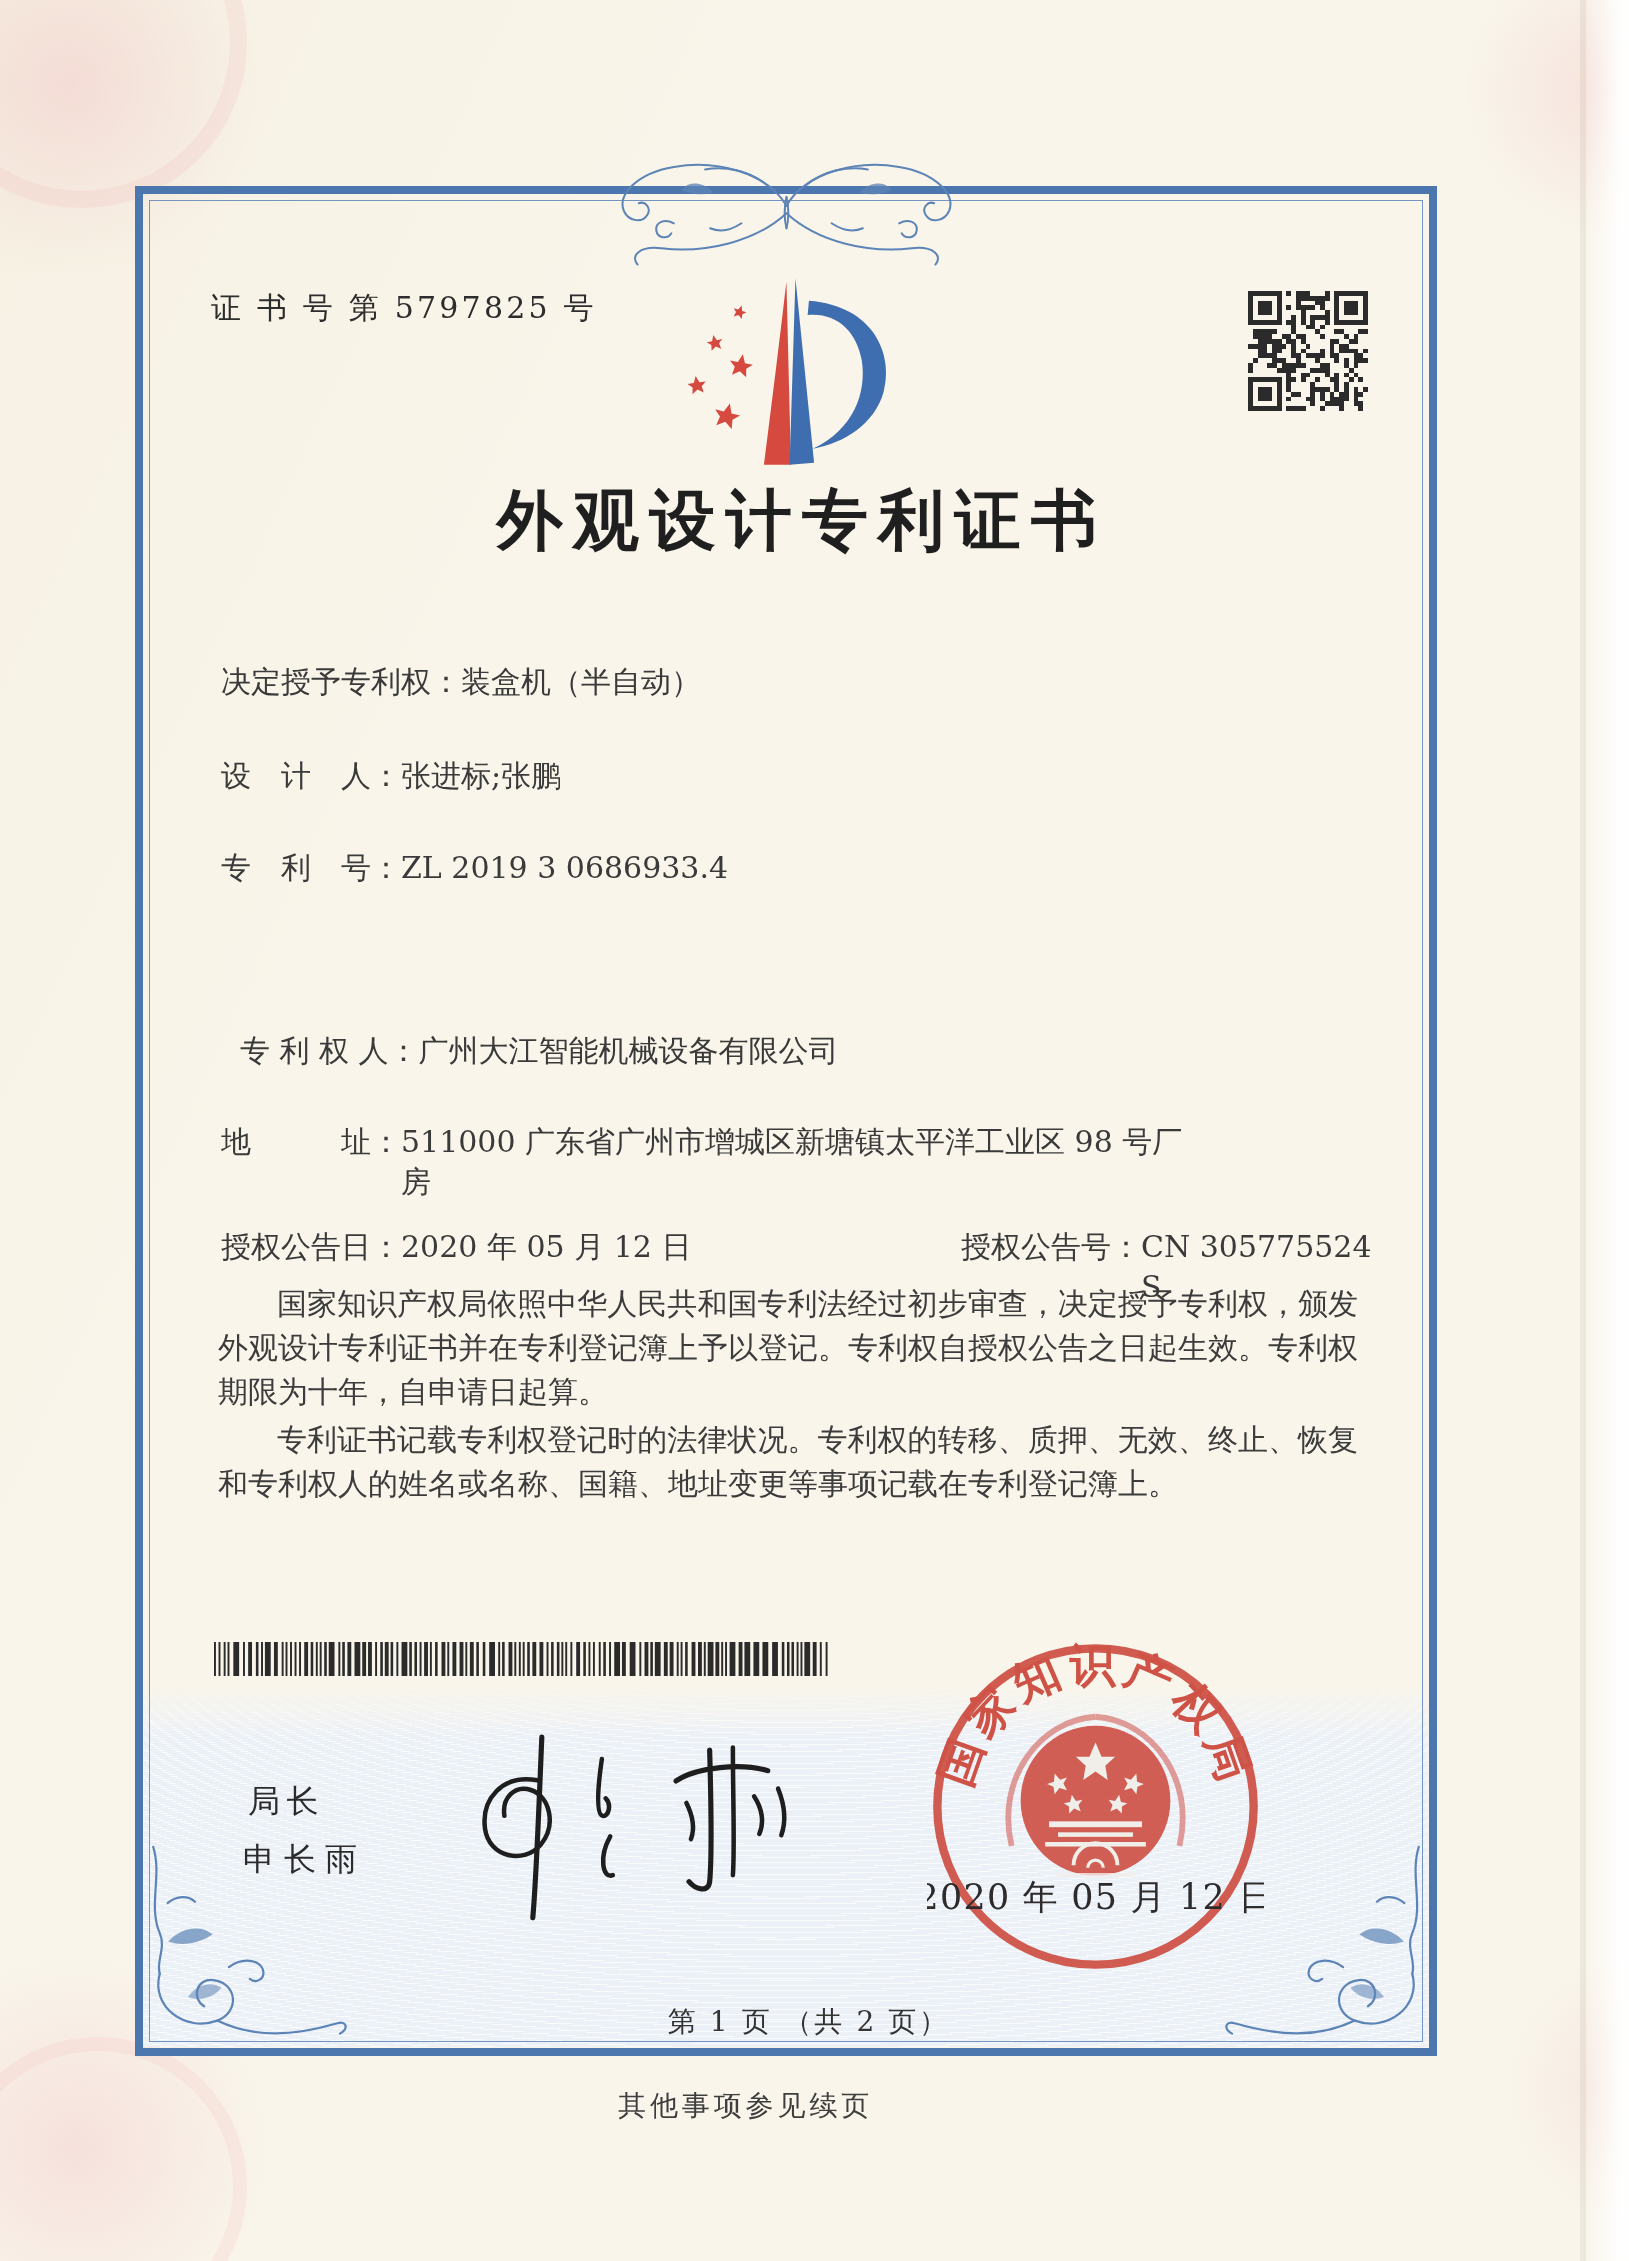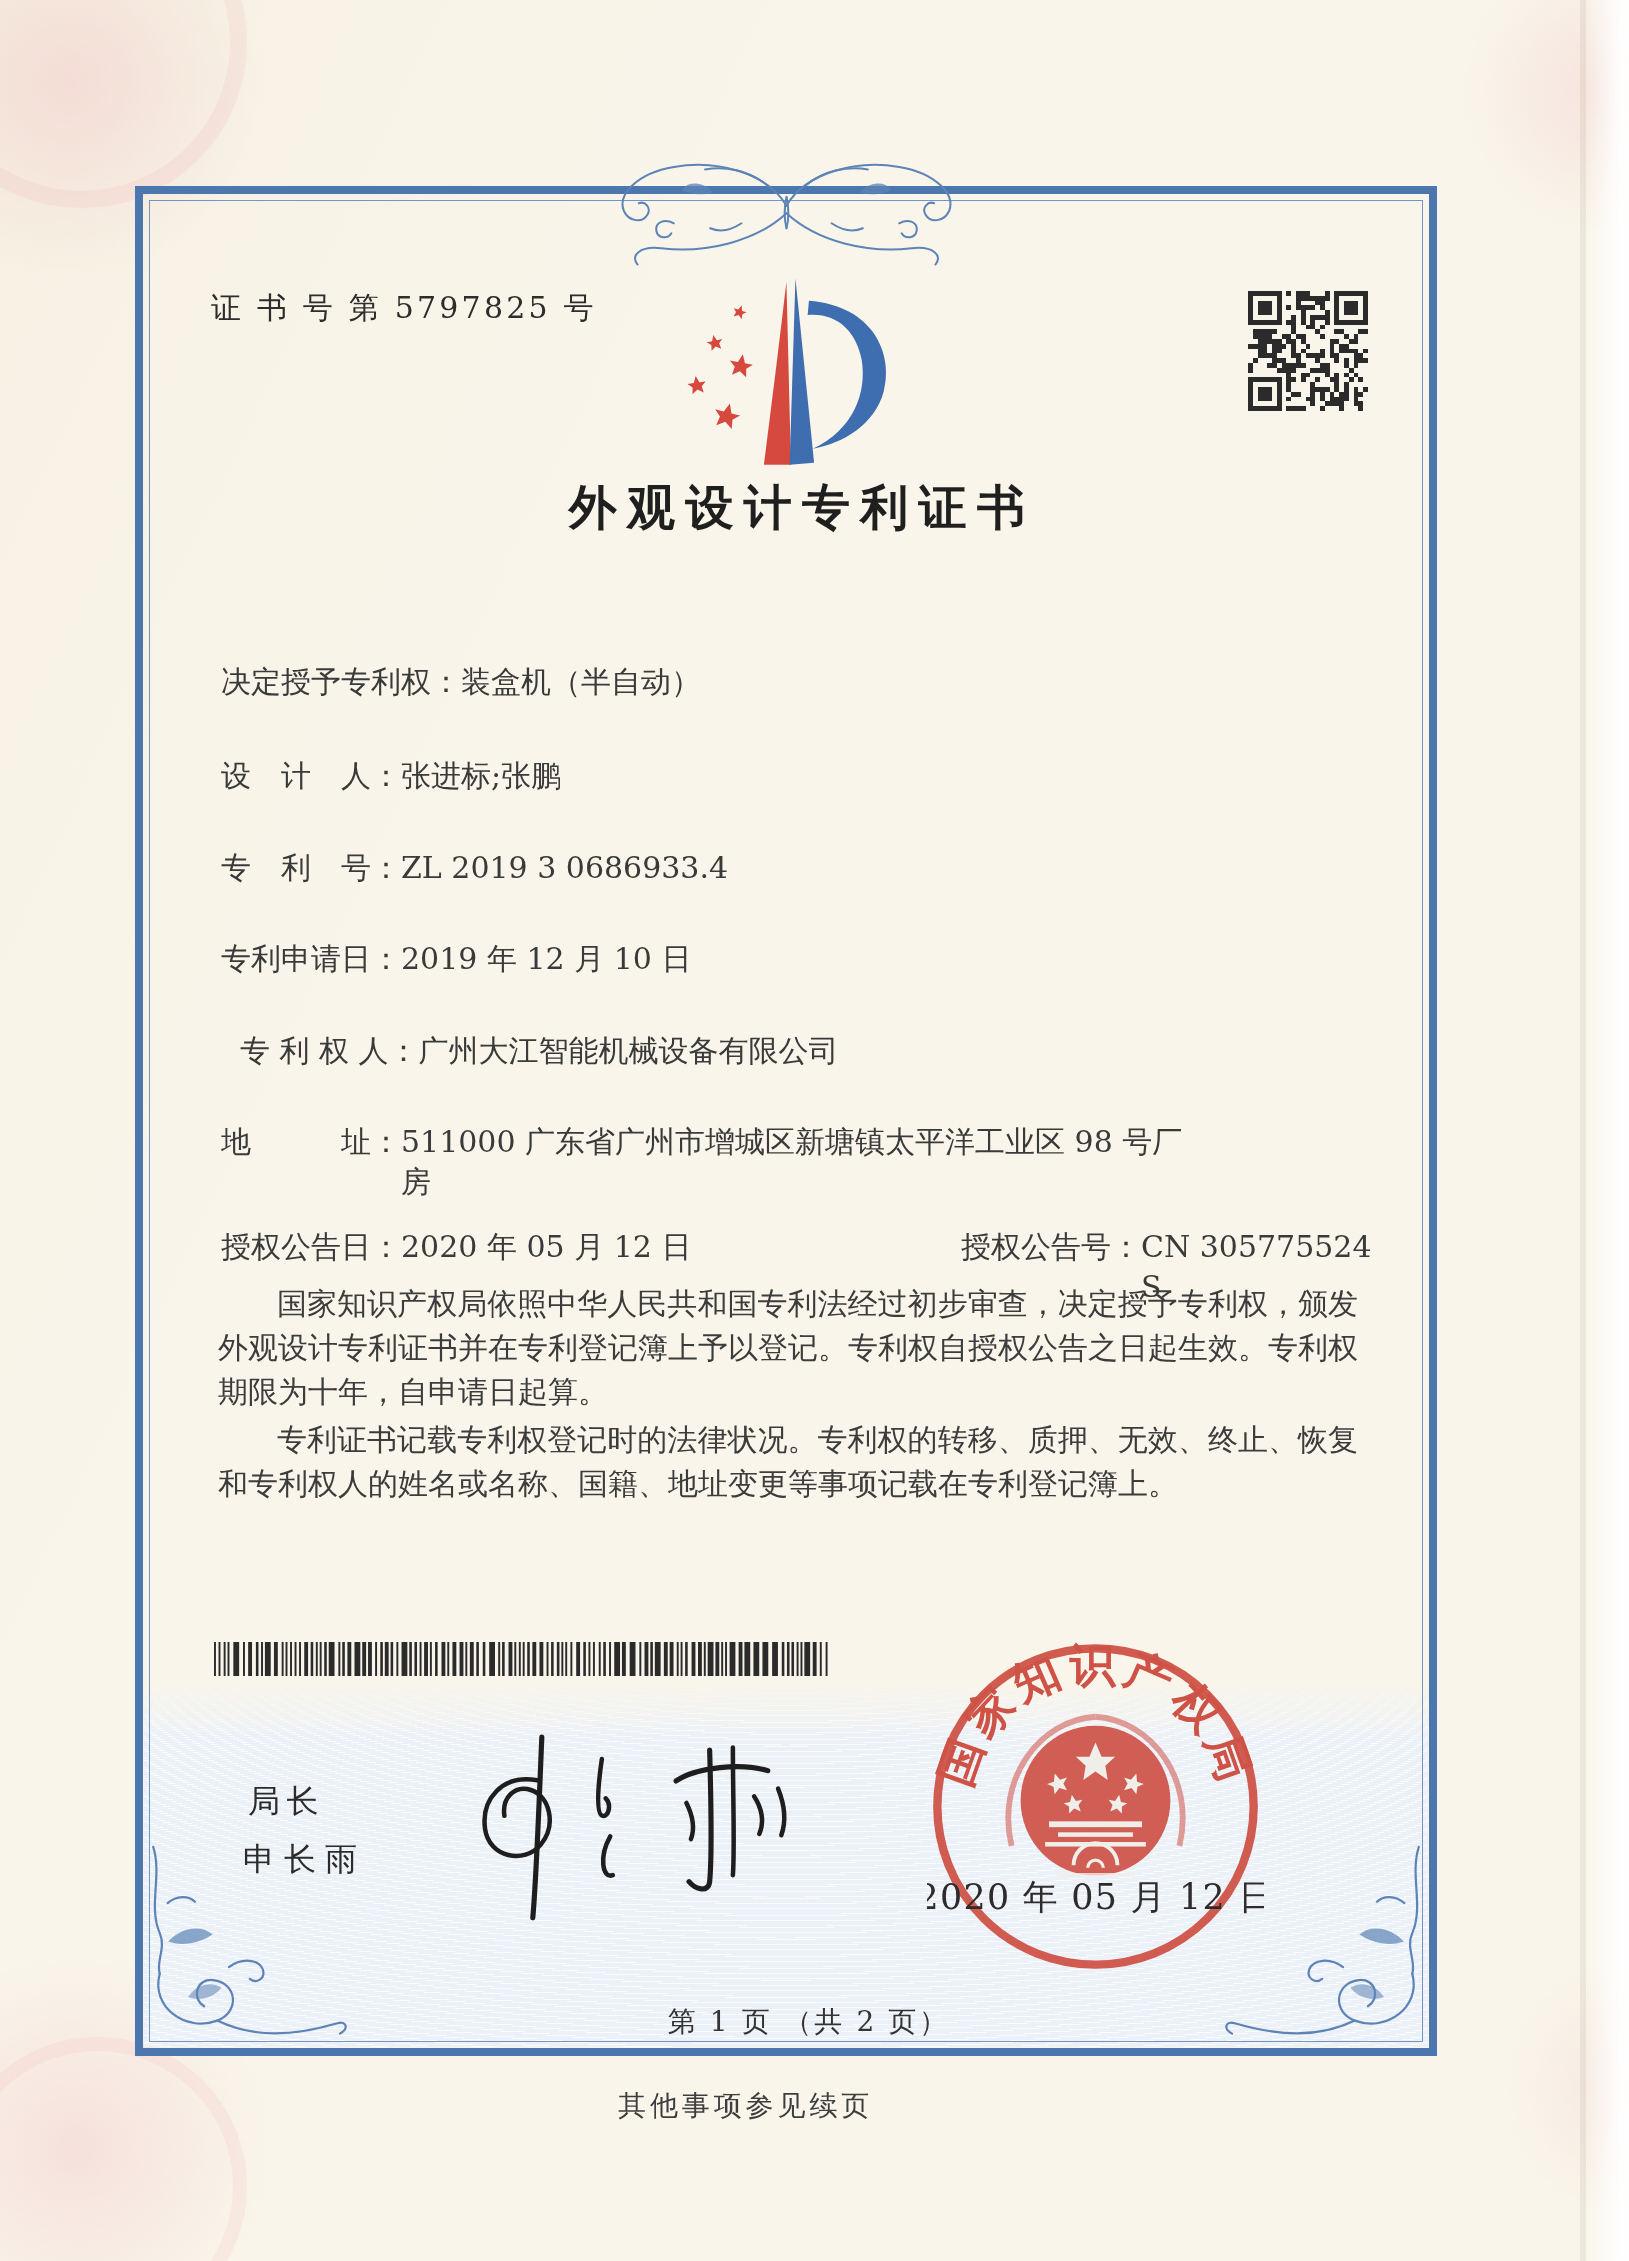--- a/index.html
+++ b/index.html
@@ -34,21 +34,21 @@
       background:linear-gradient(#f9f5ea, rgba(249,245,234,0));}
   .ornament-top{position:absolute;left:445px;top:-40px;width:413px;height:137px;z-index:3;}
   .corner{position:absolute;width:222px;height:222px;z-index:3;}
   .corner.bl{left:-3.9px;bottom:-9px;}
   .corner.br{right:-3.9px;bottom:-9px;transform:scaleX(-1);}
   
   .abs{position:absolute;z-index:2;}
   .cert-no{left:76px;top:102px;font-size:30px;letter-spacing:3.2px;color:#2d2d2d;}
   .logo{left:527px;top:89px;width:245px;height:193px;}
   .qr{left:1113px;top:105px;width:120px;height:120px;}
-  .title{left:0;right:0;top:290px;text-align:center;font-size:48px;font-weight:bold;
+  .title{left:0;right:0;top:290px;text-align:center;font-size:66px;font-weight:bold;
          letter-spacing:10.3px;color:#1f1f1f;padding-left:32px;}
   .row{left:86px;font-size:30px;display:flex;align-items:flex-start;line-height:40px;width:1161px;}
   .row .lab{flex:none;white-space:pre;}
   .row .val{white-space:pre-wrap;}
   .r1{top:476px;} .r2{top:570px;} .r3{top:662px;} .r4{top:753px;}
   .r5{top:845px;margin-left:19px;} .r6{top:936px;} .r7{top:1029px;margin-top:12px;}
   .r6 .val{width:800px;word-break:break-all;}
   .grant-no{position:absolute;left:740px;top:0;display:flex;}
   .para{left:83px;width:1140px;font-size:30px;line-height:44px;text-align:justify;
         text-indent:59px;color:#3c3c3c;}
@@ -351,24 +351,20 @@
       <span class="val">装盒机（半自动）</span>
     </div>
     <div class="abs row r2">
       <span class="lab">设　计　人：</span>
       <span class="val">张进标;张鹏</span>
     </div>
     <div class="abs row r3">
       <span class="lab">专　利　号：</span>
       <span class="val">ZL 2019 3 0686933.4</span>
     </div>
-    <div class="abs row r4">
-      <span class="lab">专利申请日：</span>
-      <span class="val">2019 年 12 月 10 日</span>
-    </div>
     <div class="abs row r5">
       <span class="lab">专 利 权 人：</span>
       <span class="val">广州大江智能机械设备有限公司</span>
     </div>
     <div class="abs row r6">
       <span class="lab">地　　　址：</span>
       <span class="val">511000 广东省广州市增城区新塘镇太平洋工业区 98 号厂房</span>
     </div>
     <div class="abs row r7">
       <span class="lab">授权公告日：</span>

